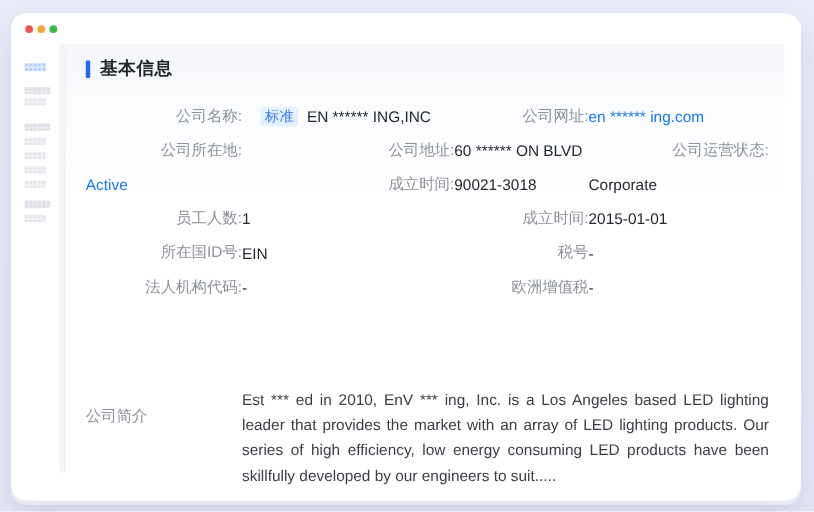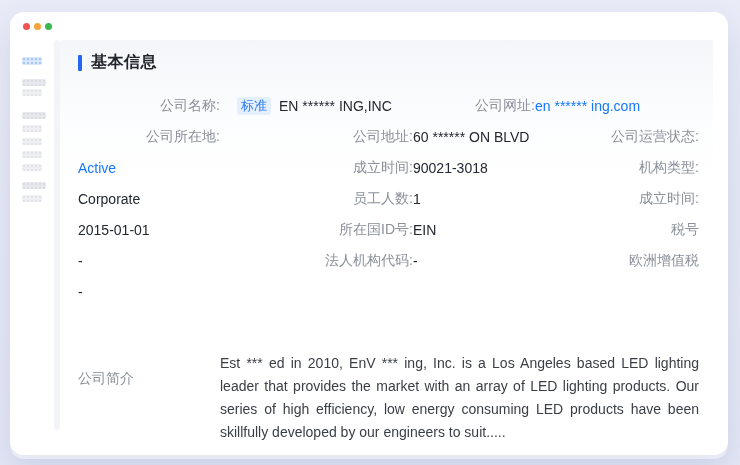--- a/index.html
+++ b/index.html
@@ -104,21 +104,20 @@
 
         <div class="lbl">公司所在地:</div>
         <div class="lbl">公司地址:</div>
         <div class="val">60 ****** ON BLVD</div>
 
         <div class="lbl">公司运营状态:</div>
         <div class="val blue">Active</div>
         <div class="lbl">成立时间:</div>
         <div class="val">90021-3018</div>
 
-        <div class="lbl">机构类型:</div>
         <div class="val">Corporate</div>
         <div class="lbl">员工人数:</div>
         <div class="val">1</div>
 
         <div class="lbl">成立时间:</div>
         <div class="val">2015-01-01</div>
         <div class="lbl">所在国ID号:</div>
         <div class="val">EIN</div>
 
         <div class="lbl">税号</div>

